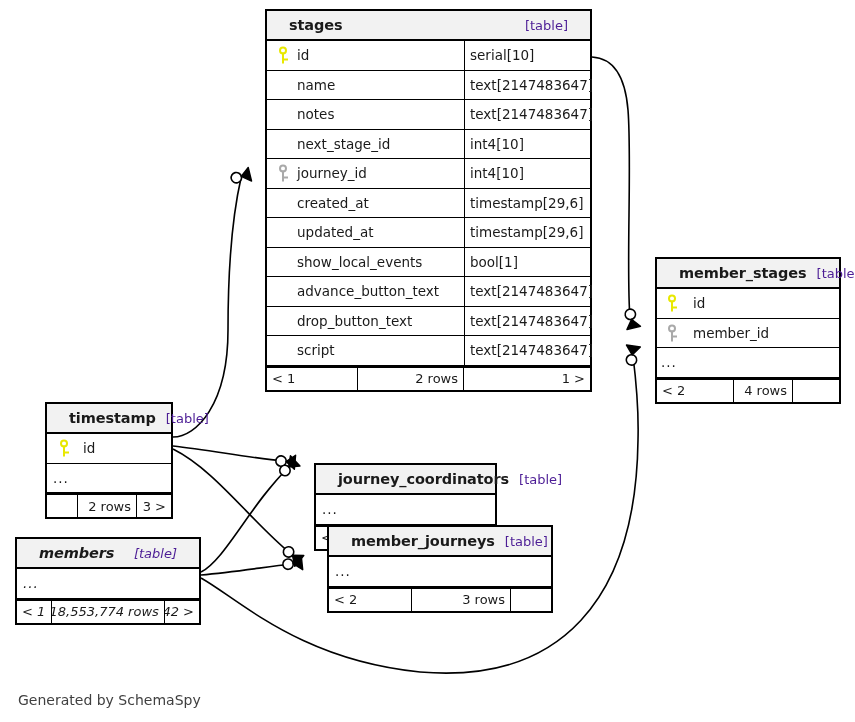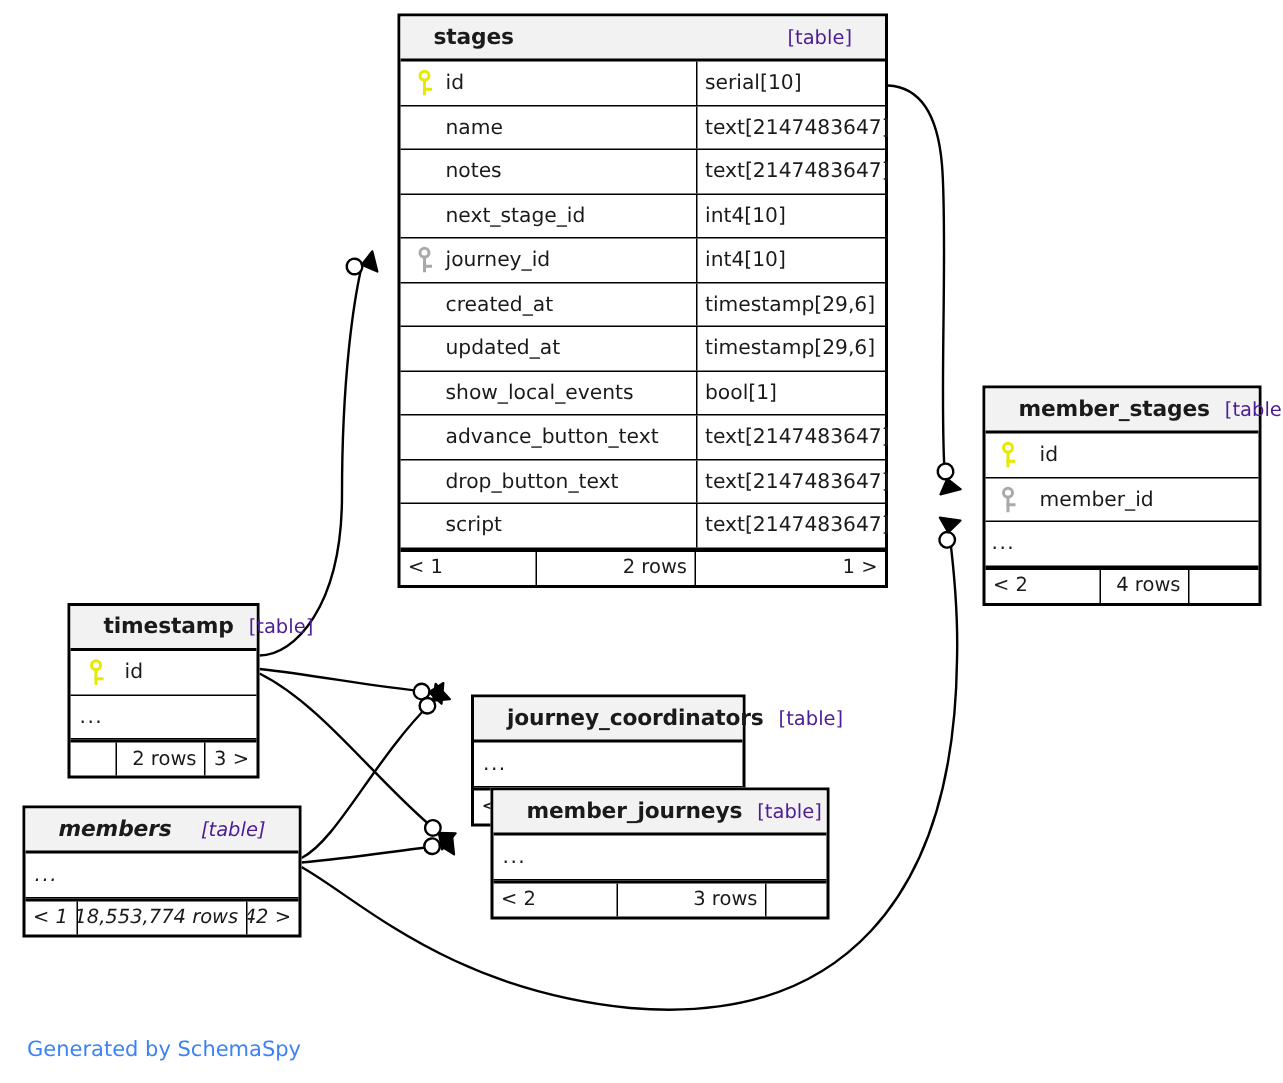--- a/index.html
+++ b/index.html
@@ -143,21 +143,21 @@
   #tbl-journey-coordinators .footer .f-c{flex:1 1 auto;}
   #tbl-journey-coordinators .footer .f-r{width:42px;}
 
   #tbl-member-journeys{left:327px;top:525px;width:226px;}
   #tbl-member-journeys .footer .f-l{width:82px;}
   #tbl-member-journeys .footer .f-c{flex:1 1 auto;}
   #tbl-member-journeys .footer .f-r{width:40px;}
 
   #credit{
     position:absolute;left:18px;top:692px;
-    font-size:14px;color:#3b82f6;white-space:nowrap;
+    font-size:14px;color:#404040;white-space:nowrap;
   }
 </style>
 </head>
 <body>
 
 <div id="canvas">
 
   <svg id="edges" viewBox="0 0 855 722" width="855" height="722">
     <defs>
       <g id="crowfoot">

